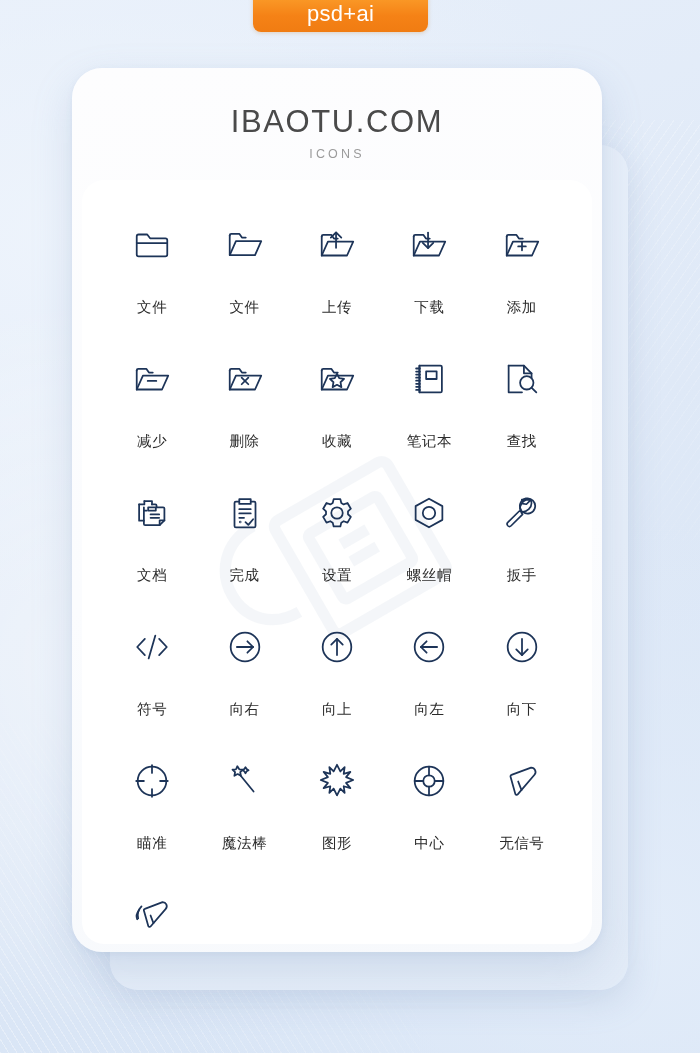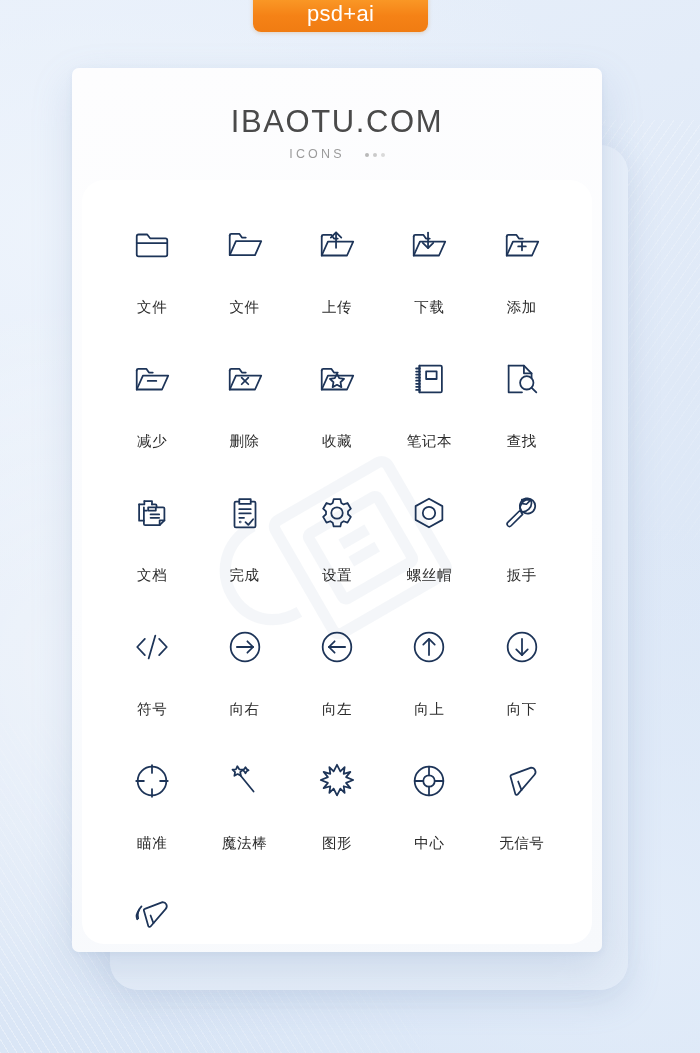--- a/index.html
+++ b/index.html
@@ -94,21 +94,21 @@
     background: linear-gradient(150deg, #eaf1fb 0%, #e6eef9 60%, #e2ebf7 100%);
     box-shadow: 0 12px 34px rgba(120,145,185,0.20);
     z-index: 1;
   }
   .card-main {
     position: absolute;
     left: 72px;
     top: 68px;
     width: 530px;
     height: 884px;
-    border-radius: 7px;
+    border-radius: 30px;
     background: linear-gradient(170deg, #fdfdfe 0%, #fbfcfe 55%, #f7f9fc 100%);
     box-shadow: 0 16px 40px rgba(118,146,188,0.22), 0 2px 6px rgba(118,146,188,0.10);
     z-index: 3;
     overflow: hidden;
   }
 
   
   .header {
     height: 112px;
     padding-top: 36px;
@@ -123,20 +123,21 @@
   }
   .header-sub {
     margin-top: 7px;
     font-size: 12.5px;
     letter-spacing: 3.2px;
     color: #9b9b9b;
     display: flex;
     align-items: center;
     justify-content: center;
     gap: 20px;
+    flex-direction: column;
   }
   .dots {
     display: inline-flex;
     gap: 4px;
     align-items: center;
     transform: translateY(1px);
   }
   .dots i {
     width: 4px;
     height: 4px;
@@ -498,39 +499,39 @@
             </svg>
         </div>
         <div class="cell-label">向右</div>
       </div>
 
       <div class="cell">
         <div class="glyph">
           <svg viewBox="0 0 44 44">
               <g>
             <circle cx="22" cy="22" r="15"></circle>
+            <path d="M22 30.5 v-17"></path>
+            <path d="M16 19.5 l6 -6 6 6"></path>
+          </g>
+            </svg>
+        </div>
+        <div class="cell-label">向上</div>
+      </div>
+
+      <div class="cell">
+        <div class="glyph">
+          <svg viewBox="0 0 44 44">
+              <g>
+            <circle cx="22" cy="22" r="15"></circle>
             <path d="M30.5 22 h-17"></path>
             <path d="M19.5 16 l-6 6 6 6"></path>
           </g>
             </svg>
         </div>
         <div class="cell-label">向左</div>
-      </div>
-
-      <div class="cell">
-        <div class="glyph">
-          <svg viewBox="0 0 44 44">
-              <g>
-            <circle cx="22" cy="22" r="15"></circle>
-            <path d="M22 30.5 v-17"></path>
-            <path d="M16 19.5 l6 -6 6 6"></path>
-          </g>
-            </svg>
-        </div>
-        <div class="cell-label">向上</div>
       </div>
 
       <div class="cell">
         <div class="glyph">
           <svg viewBox="0 0 44 44">
               <g>
             <circle cx="22" cy="22" r="15"></circle>
             <path d="M22 13.5 v17"></path>
             <path d="M16 24.5 l6 6 6 -6"></path>
           </g>

